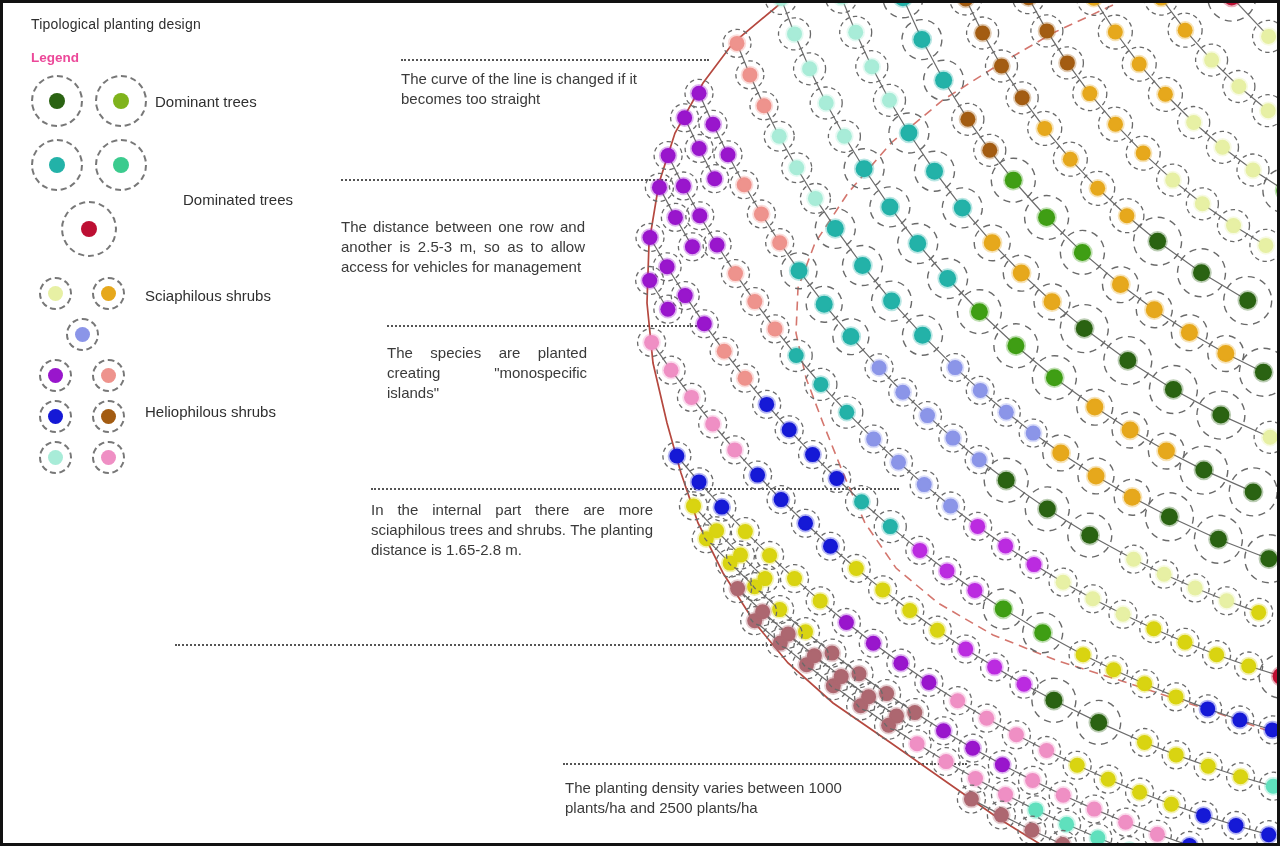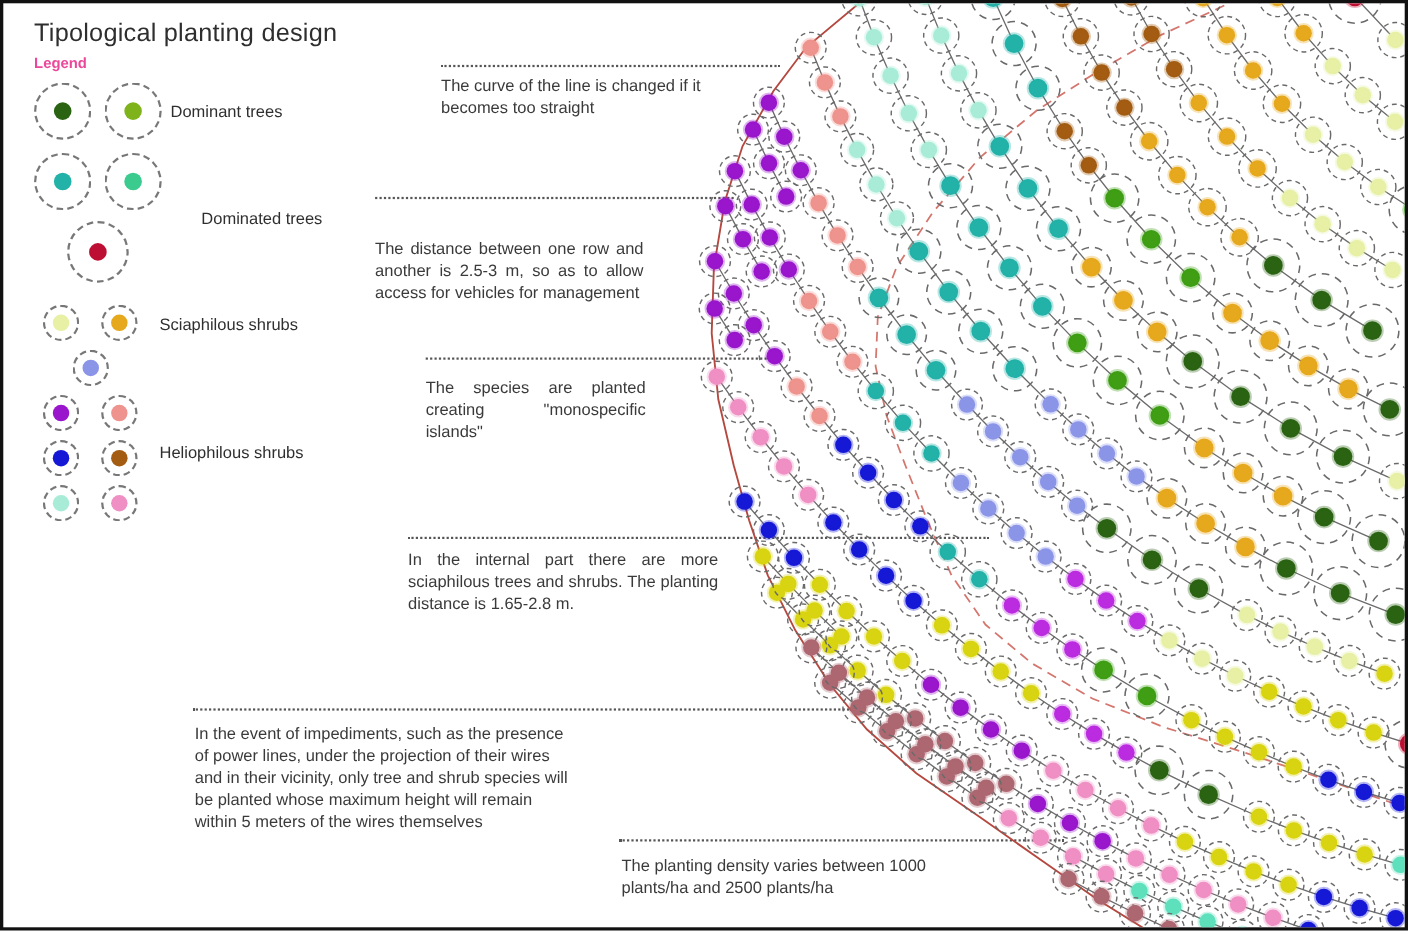--- a/index.html
+++ b/index.html
@@ -6,21 +6,21 @@
   #frame{
     position:relative;width:1280px;height:846px;background:#ffffff;
     border:3px solid #111;box-sizing:border-box;overflow:hidden;
     font-family:"Liberation Sans", sans-serif;
   }
   
   #leaders{position:absolute;left:0;top:0;width:1280px;height:846px;z-index:1;}
   #plan{position:absolute;left:0;top:0;z-index:2;}
   #overlay{position:absolute;left:0;top:0;width:1280px;height:846px;z-index:3;pointer-events:none;}
 
-  .page-title{position:absolute;left:28px;top:13px;font-size:23px;color:#2e2e2e;letter-spacing:.2px;}
+  .page-title{position:absolute;left:28px;top:13px;font-size:14px;color:#2e2e2e;letter-spacing:.2px;}
   .legend-heading{position:absolute;left:28px;top:47px;font-size:13.5px;font-weight:bold;color:#ec4899;}
 
   
   .legend-group{position:absolute;display:flex;flex-direction:column;}
   .dot-row{display:flex;align-items:center;justify-content:flex-start;}
   .dot-row.solo{justify-content:center;}
   .legend-circle{border:2px dashed #777;border-radius:50%;display:flex;align-items:center;justify-content:center;box-sizing:border-box;background:#fff;}
   .tree .legend-circle{width:52px;height:52px;margin:0 6px 10px 6px;}
   .tree .dot-row.solo .legend-circle{width:56px;height:56px;}
   .shrub .legend-circle{width:33px;height:33px;margin:0 10px 8px 10px;}
@@ -644,21 +644,20 @@
 
     <span class="legend-label" id="ll0">Dominant trees</span>
     <span class="legend-label" id="ll1">Dominated trees</span>
     <span class="legend-label" id="ll2">Sciaphilous shrubs</span>
     <span class="legend-label" id="ll3">Heliophilous shrubs</span>
 
     <div class="annotation a1">The curve of the line is changed if it becomes too straight</div>
     <div class="annotation a2">The distance between one row and another is 2.5-3 m, so as to allow access for vehicles for management</div>
     <div class="annotation a3">The species are planted creating "monospecific islands"</div>
     <div class="annotation a4">In the internal part there are more sciaphilous trees and shrubs. The planting distance is 1.65-2.8 m.</div>
-    <div class="annotation a5">In the event of impediments, such as the presence of power lines, under the projection of their wires and in their vicinity, only tree and shrub species will be planted whose maximum height will remain within 5 meters of the wires themselves</div>
     <div class="annotation a6">The planting density varies between 1000 plants/ha and 2500 plants/ha</div>
   <div class="legend-group tree" id="lg0">
         <div class="dot-row">
           <span class="legend-circle">
             <span class="legend-dot" style="background: rgb(42, 99, 18);"></span>
           </span>
           <span class="legend-circle">
             <span class="legend-dot" style="background: rgb(127, 179, 28);"></span>
           </span>
         </div>

